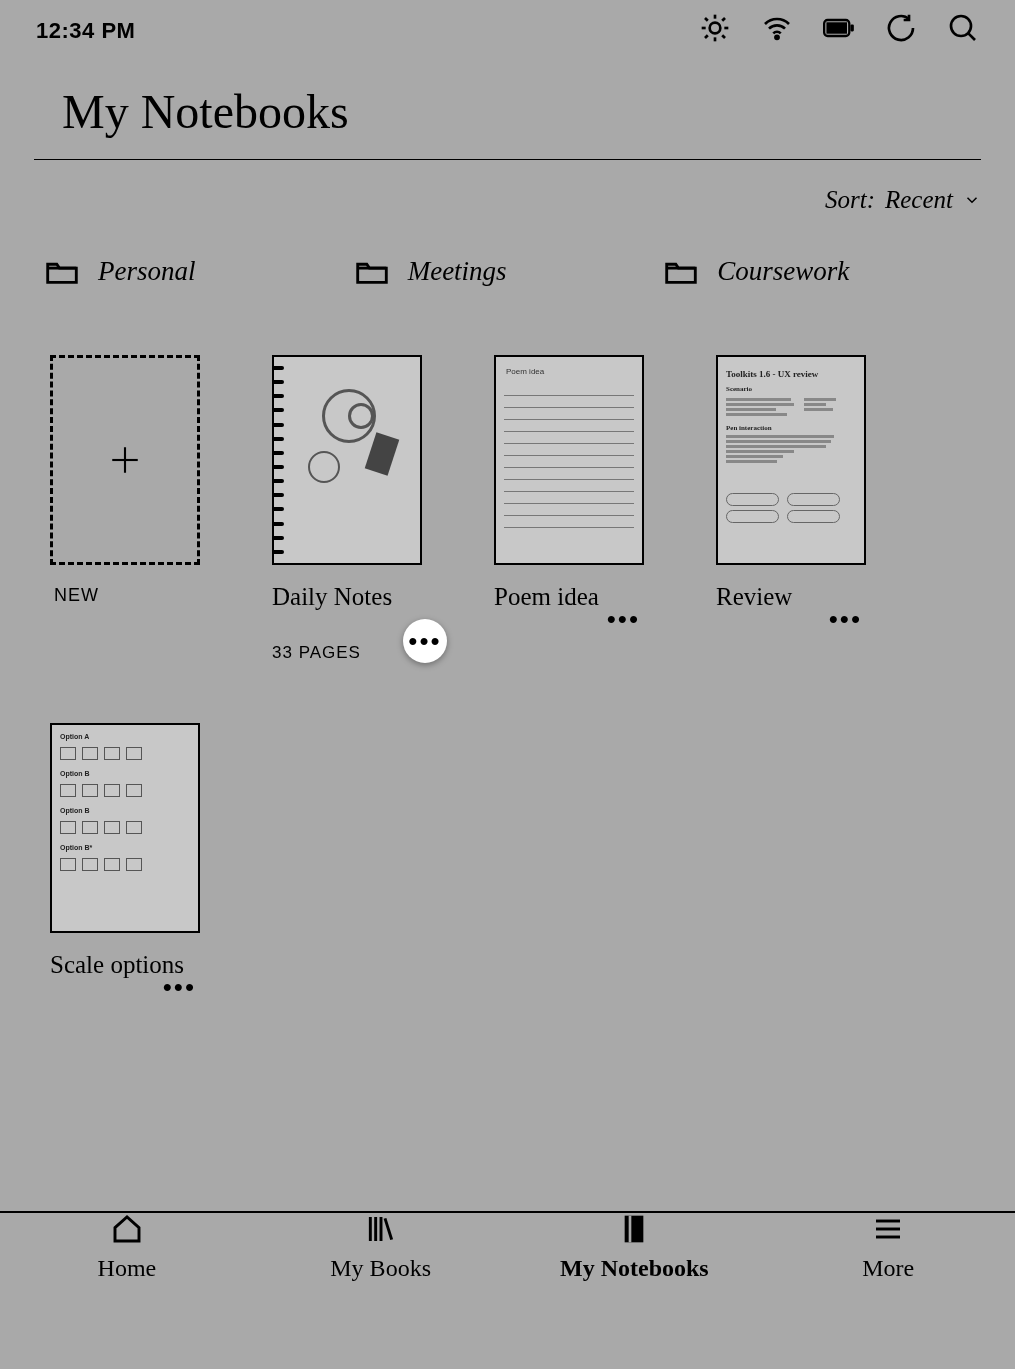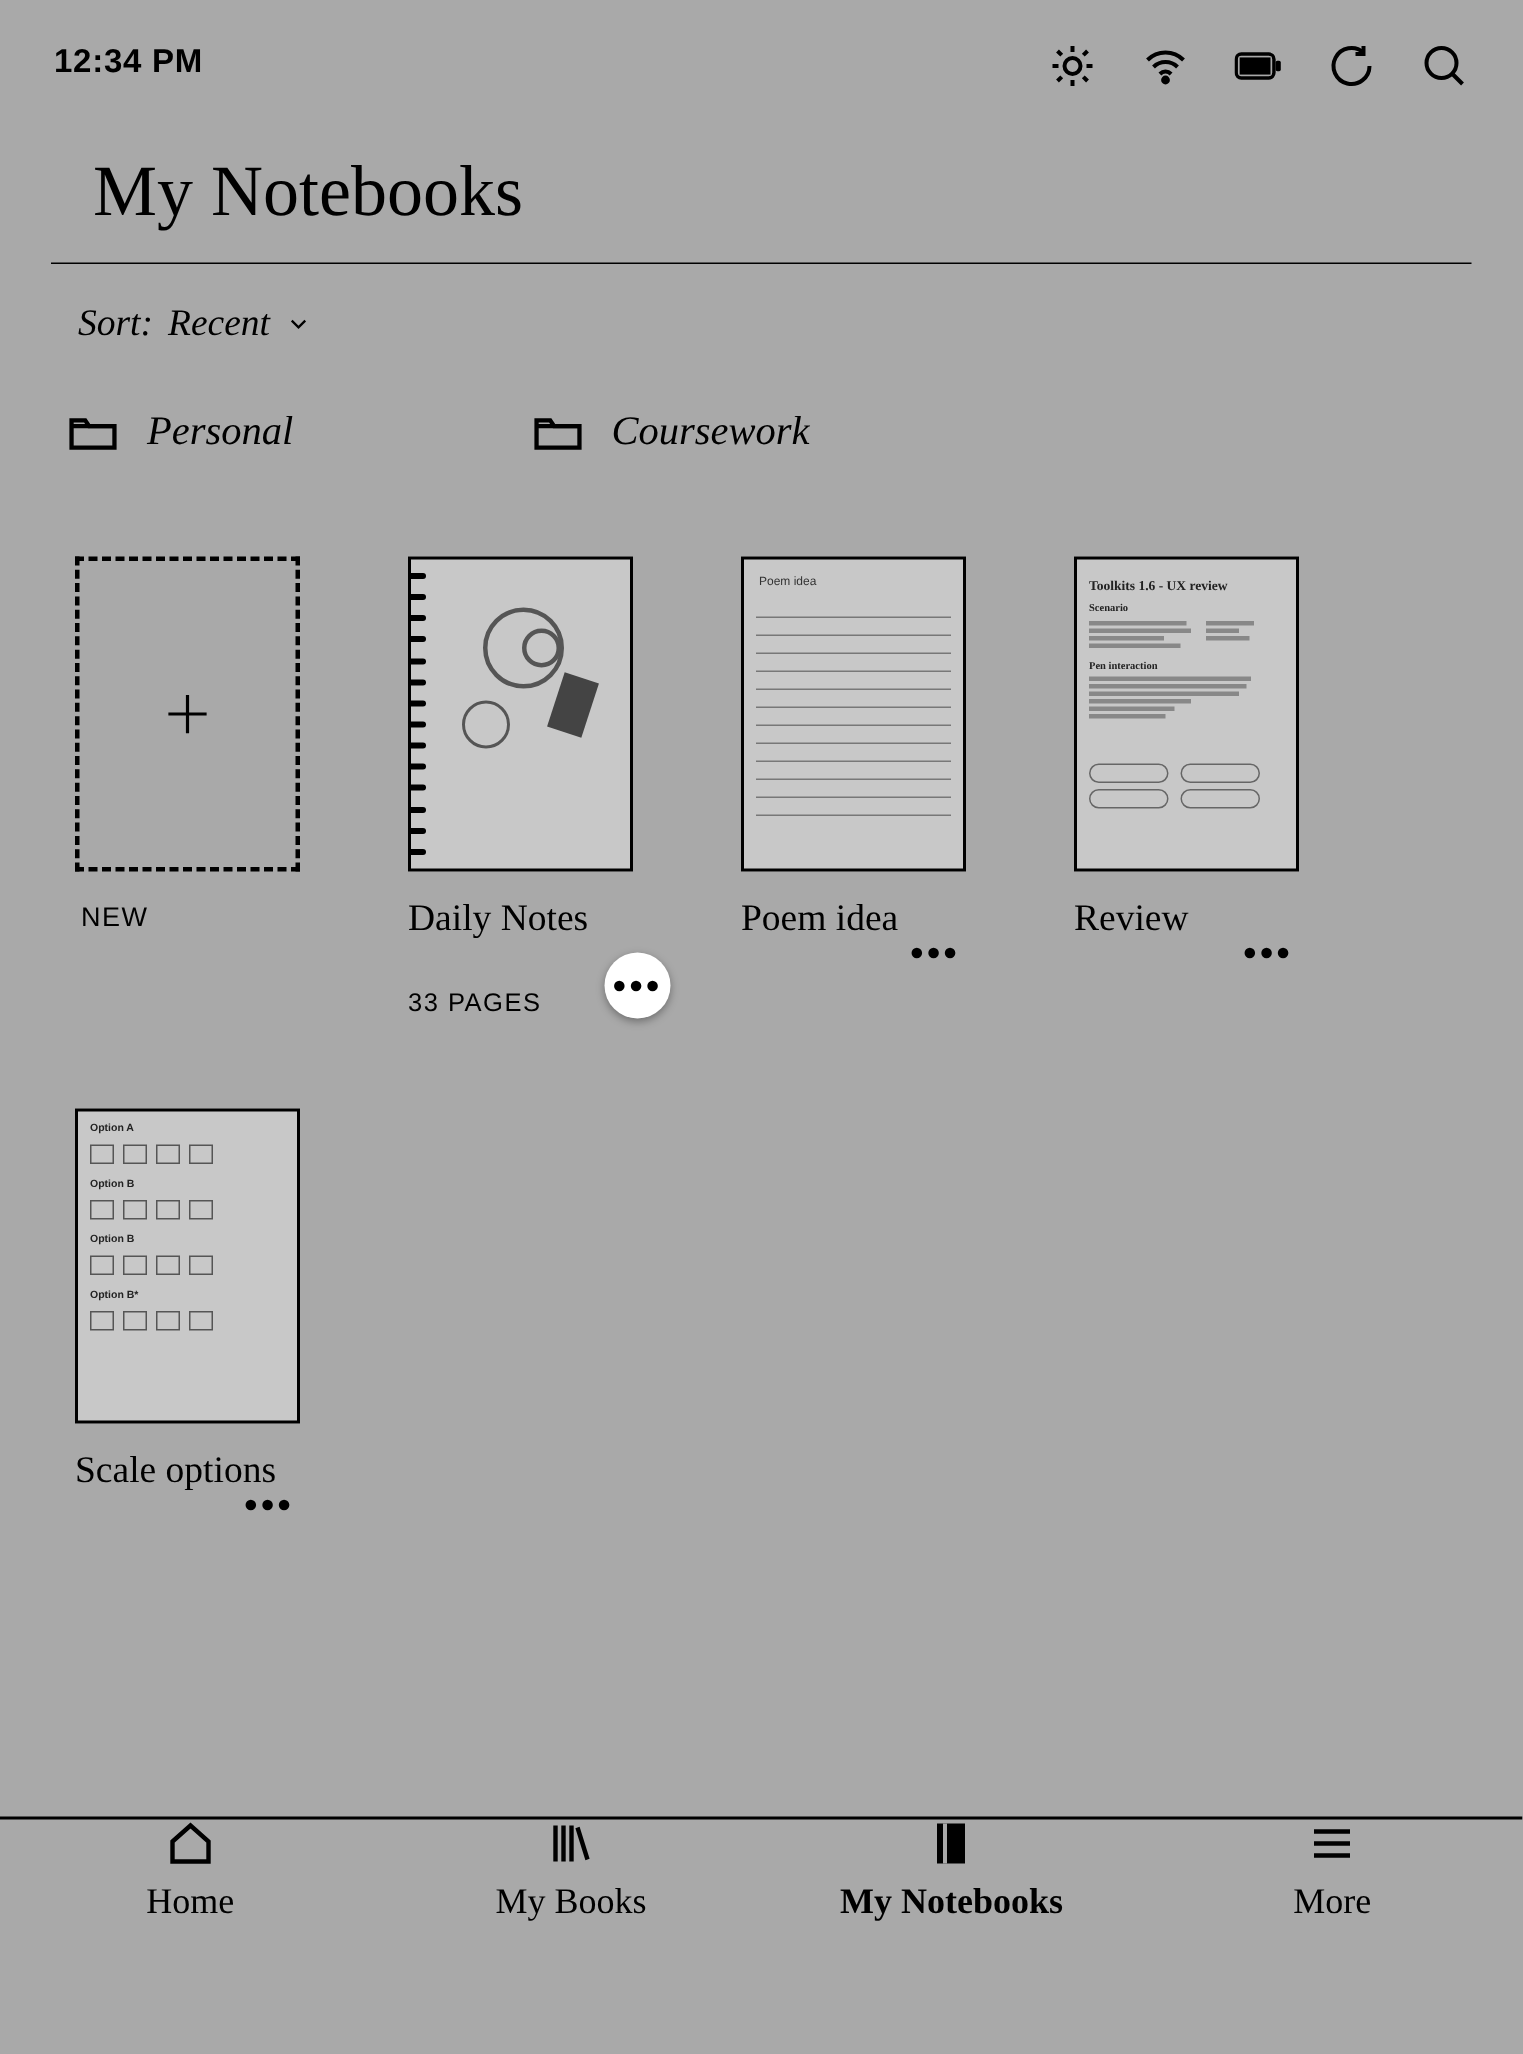--- a/index.html
+++ b/index.html
@@ -11,38 +11,38 @@
     color: #000;
     overflow: hidden;
     position: relative;
   }
   .sans { font-family: -apple-system, "Helvetica Neue", Arial, sans-serif; }
 
   
   .status-bar {
     display: flex;
     justify-content: space-between;
-    align-items: flex-start;
-    padding: 28px 36px 12px 36px;
+    align-items: flex-end;
+    padding: 12px 36px 12px 36px;
   }
   .status-bar .time { font-size: 22px; font-weight: 600; letter-spacing: .5px; }
   .status-icons { display: flex; align-items: center; gap: 30px; }
   .status-icons .ic { width: 32px; height: 32px; display:flex; align-items:center; justify-content:center;}
   .status-icons svg { stroke:#000; fill:none; stroke-width:2; }
 
   
   .page-head { padding: 28px 34px 20px 62px; }
   .page-head h1 { font-size: 48px; font-weight: 400; }
   .hr { height: 1px; background: #000; margin: 0 34px; }
 
   
   .sort {
     display:flex; align-items:center; gap:10px;
     padding: 26px 34px 4px 52px;
-    font-size: 25px; font-style: italic;
+    font-size: 25px; font-style: italic; justify-content: flex-end;
   }
   .sort svg { width:18px; height:18px; stroke:#000; fill:none; stroke-width:2; }
 
   
   .folders {
     display: grid;
     grid-template-columns: repeat(3, 1fr);
     column-gap: 20px;
     row-gap: 36px;
     padding: 38px 60px 10px 46px;
@@ -205,20 +205,27 @@
         <path d="M1 4h7l2 3h13v11H1z"></path>
         <path d="M1 7h22"></path>
       </svg>
     <span class="folder-label">Personal</span>
   </div>
   <div class="folder">
     <svg viewBox="0 0 24 20">
         <path d="M1 4h7l2 3h13v11H1z"></path>
         <path d="M1 7h22"></path>
       </svg>
+    <span class="folder-label">Meetings</span>
+  </div>
+  <div class="folder">
+    <svg viewBox="0 0 24 20">
+        <path d="M1 4h7l2 3h13v11H1z"></path>
+        <path d="M1 7h22"></path>
+      </svg>
     <span class="folder-label">Coursework</span>
   </div>
 </div>
 
 <div class="nb-grid">
 
   <div class="nb new">
     <div class="new-thumb">
       <svg viewBox="0 0 24 24">
           <line x1="12" y1="3" x2="12" y2="21"></line>

